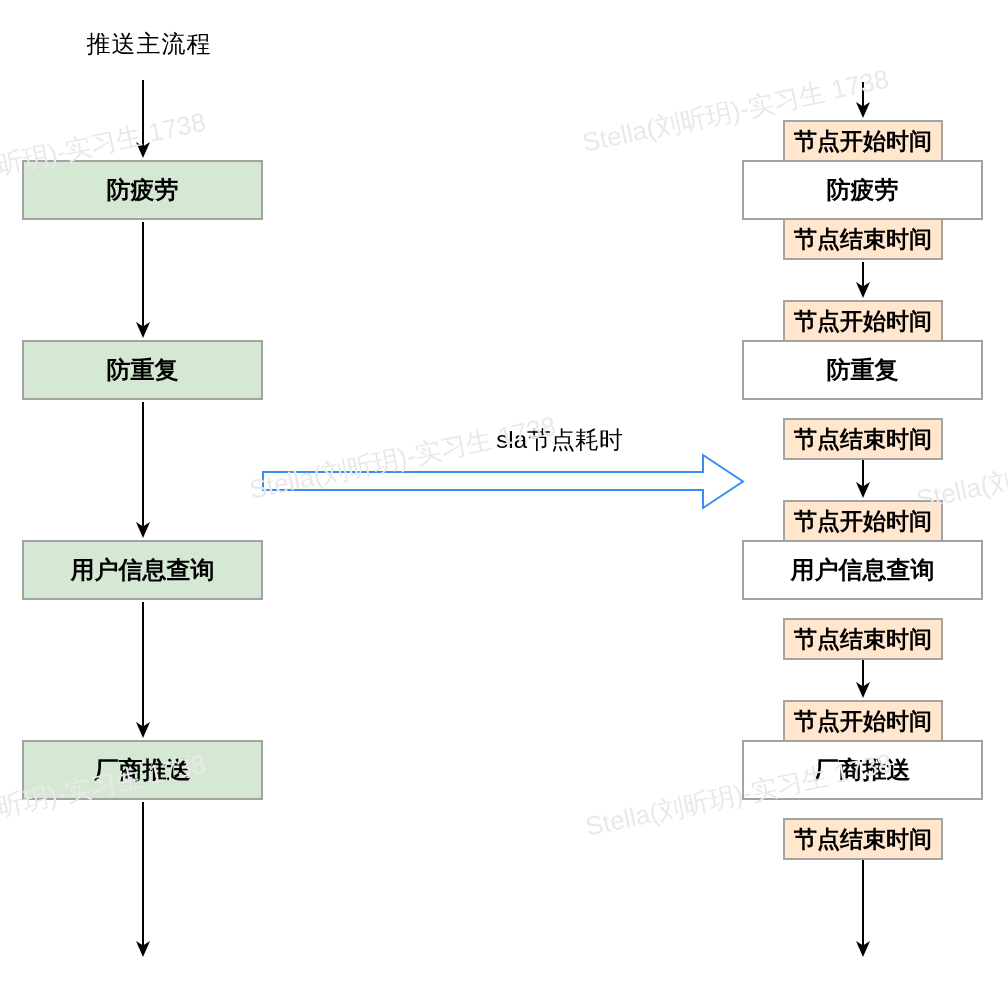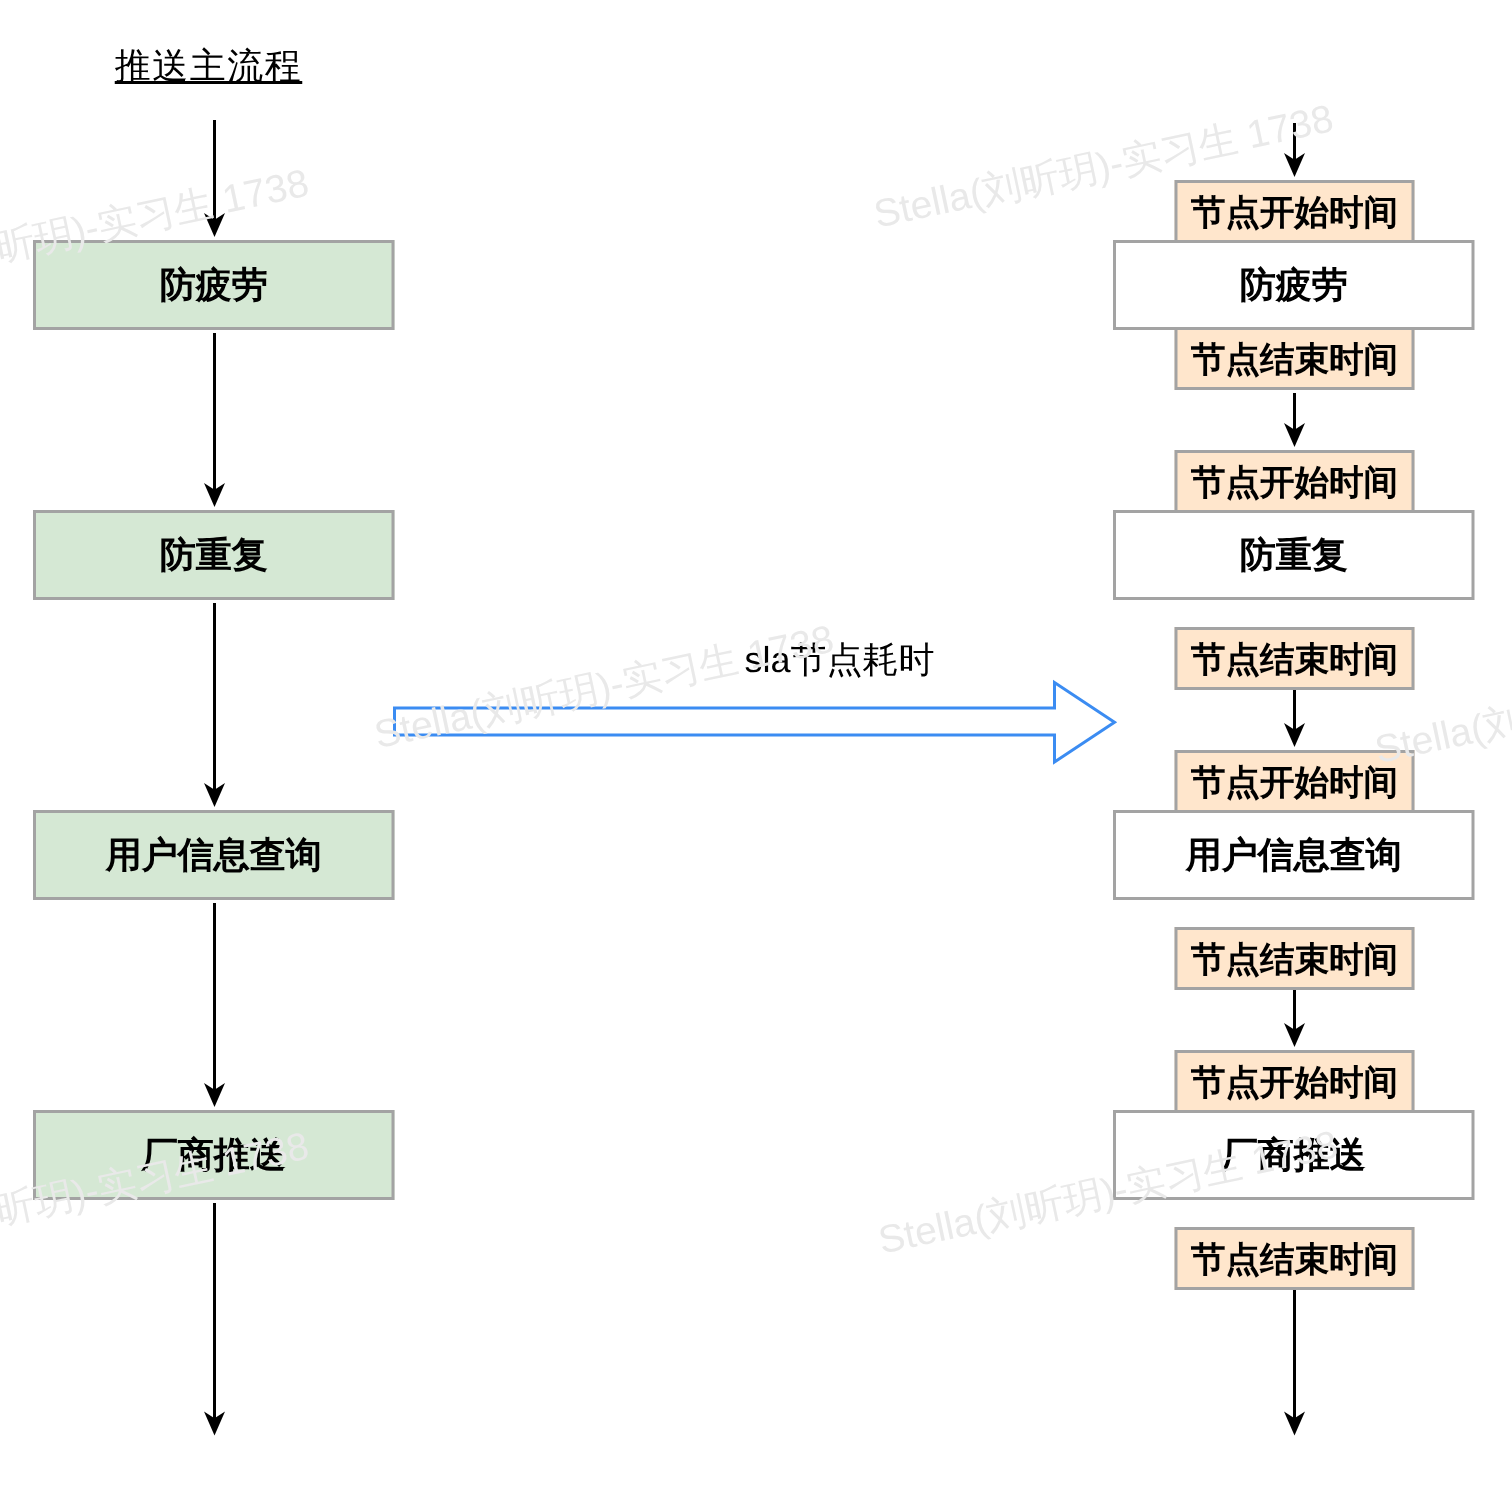--- a/index.html
+++ b/index.html
@@ -15,21 +15,21 @@
   .flow-title {
     position: absolute;
     width: 260px;
     top: 28px;
     font-size: 24px;
     font-weight: 500;
     letter-spacing: 1px;
     text-align: center;
     white-space: nowrap;
   }
-  .flow-title.left  { left: 9px; text-decoration: underline; }
+  .flow-title.left  { left: 19px; }
   .flow-title.right { left: 733px; }
 
   .node {
     position: absolute;
     box-sizing: border-box;
     border: 2px solid #a3a3a3;
     display: flex;
     align-items: center;
     justify-content: center;
     font-size: 24px;

